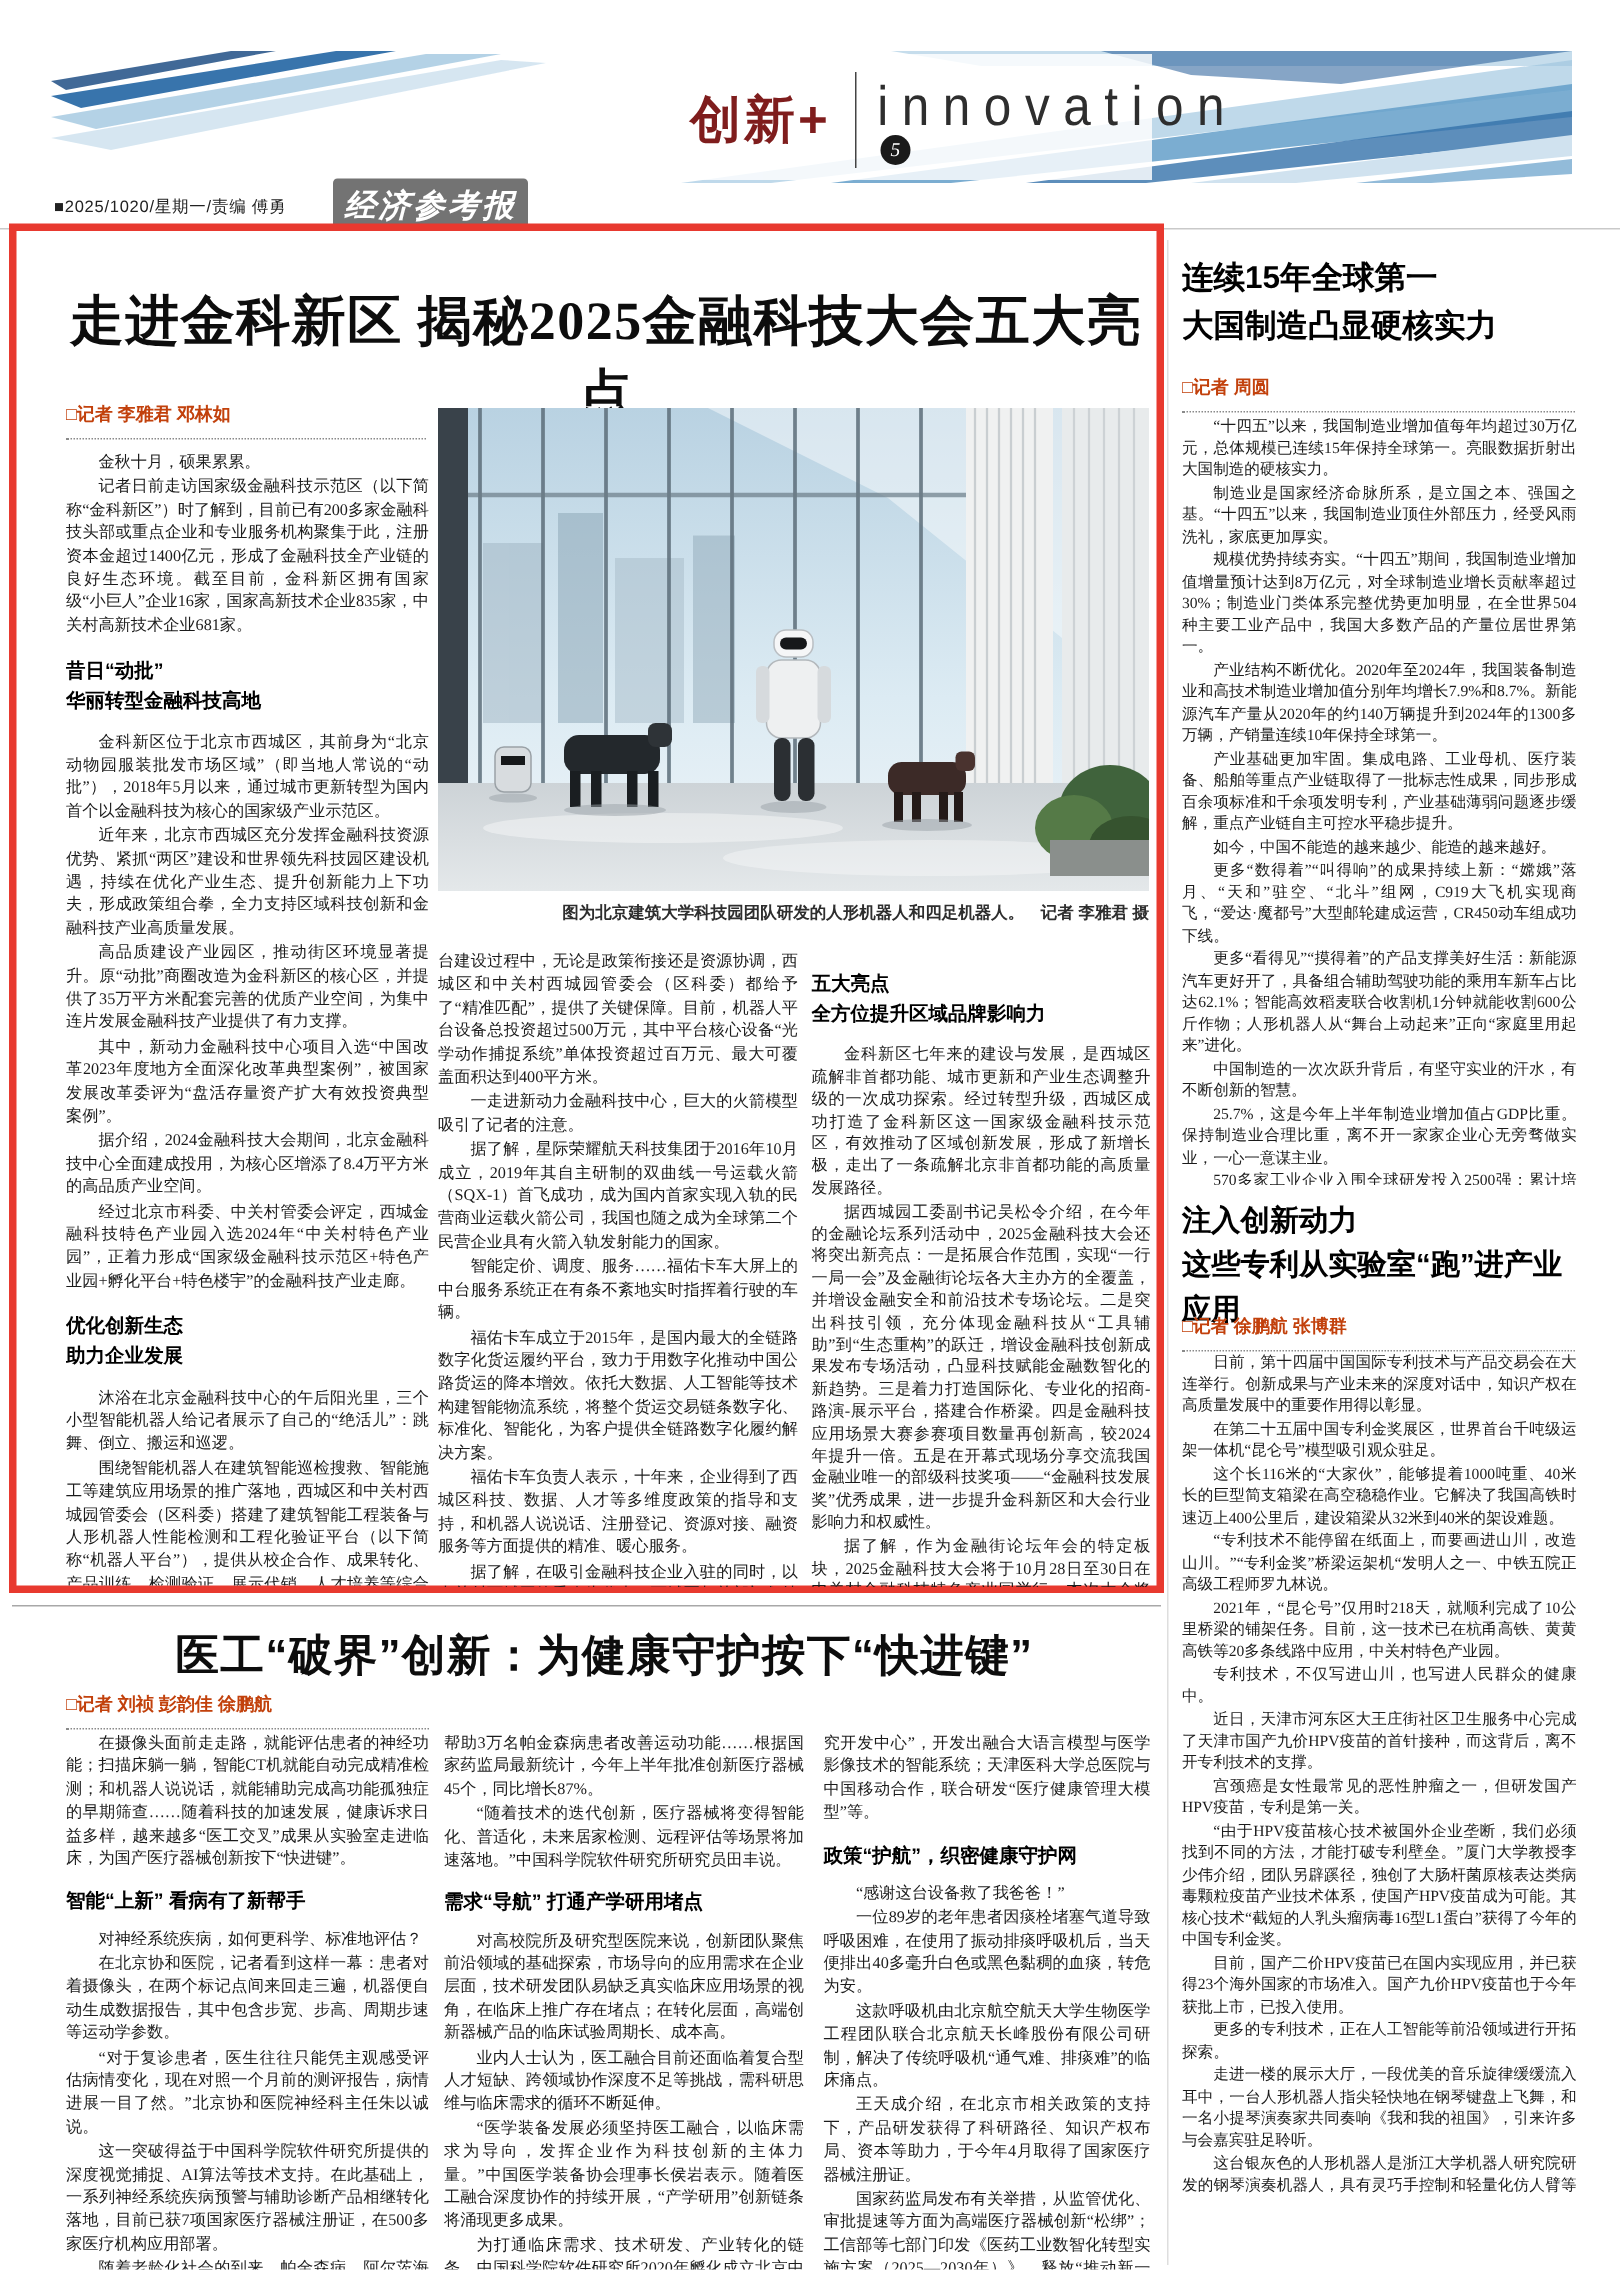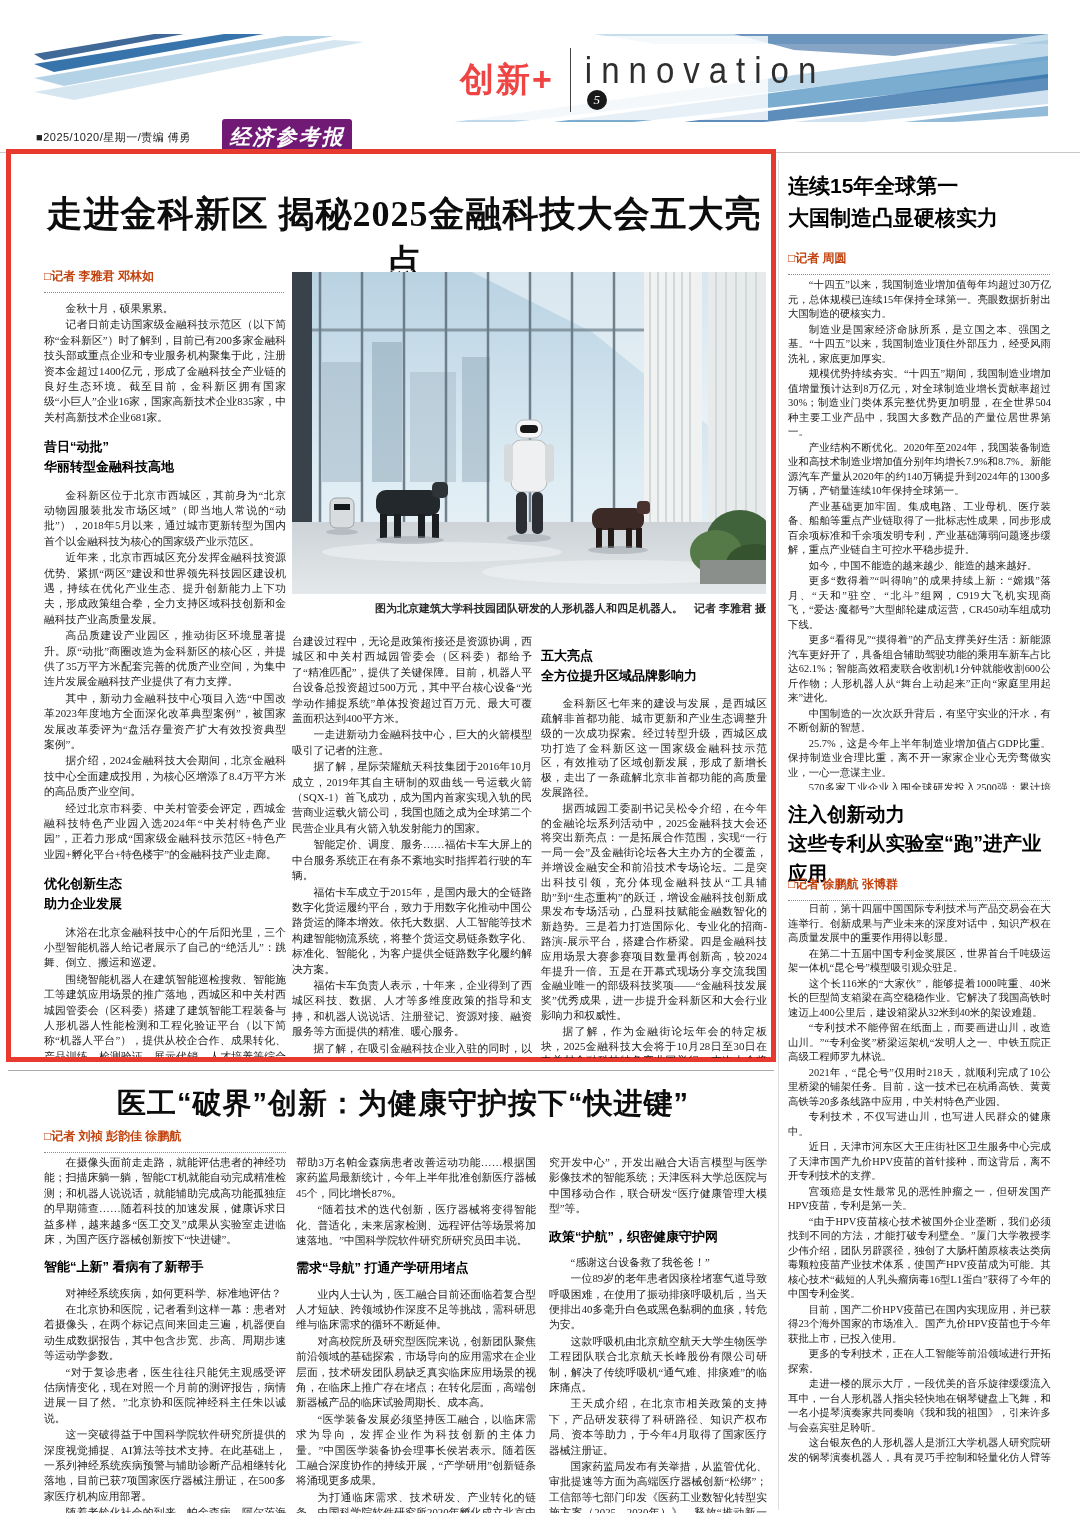--- a/index.html
+++ b/index.html
@@ -5,32 +5,32 @@
   html,body{margin:0;padding:0;}
   body{
     width:1080px;height:1516px;position:relative;background:#ffffff;
     font-family:"Liberation Serif","DejaVu Serif",serif;color:#1c1c1c;overflow:hidden;
   }
   .abs{position:absolute;}
   
   #banner-art{left:34px;top:34px;width:1014px;height:88px;}
   #label-backdrop{left:438px;top:36px;width:330px;height:84px;background:#fff;opacity:.82;}
   #section-label{left:460px;top:46px;display:flex;align-items:stretch;height:68px;}
-  #section-cn{font-family:"Liberation Sans",sans-serif;font-weight:700;font-size:34px;color:#ef4444;
+  #section-cn{font-family:"Liberation Sans",sans-serif;font-weight:700;font-size:34px;color:#7f1d1d;
     display:flex;align-items:center;padding-right:16px;letter-spacing:2px;}
   #section-divider{width:1px;background:#444;margin:2px 0;}
   #section-right{display:flex;flex-direction:column;padding-left:14px;}
   #section-en{font-family:"Liberation Sans",sans-serif;font-weight:300;font-size:33px;color:#2e2e2e;
     letter-spacing:9px;transform:scaleY(1.12);transform-origin:top left;line-height:1;margin-top:6px;}
   #page-badge{width:20px;height:20px;border-radius:50%;background:#1a1a1a;color:#fff;
     font-family:"Liberation Serif",serif;font-style:italic;font-size:13px;display:flex;
     align-items:center;justify-content:center;margin-top:5px;margin-left:2px;}
   
   #dateline{left:36px;top:130px;font-family:"Liberation Sans",sans-serif;font-size:11px;color:#222;letter-spacing:.5px;}
-  #paper-logo{left:222px;top:119px;width:130px;height:35px;background:#701a75;border-radius:3px;
+  #paper-logo{left:222px;top:119px;width:130px;height:35px;background:#737373;border-radius:3px;
     color:#fff;display:flex;align-items:center;justify-content:center;
     font-family:"Liberation Serif",serif;font-weight:700;font-style:italic;font-size:21px;letter-spacing:2px;}
   #top-rule{left:0;top:152px;width:1080px;height:1px;background:#c9c9c9;}
   #sidebar-rule{left:778px;top:160px;width:1px;height:1350px;background:#dedede;}
   #bottom-sep{left:8px;top:1070px;width:766px;height:1px;background:#a8a8a8;}
   
   #annotation-box{left:6px;top:149px;width:770px;height:913px;border:5px solid #e8392f;box-sizing:border-box;}
   
   #main-headline{left:42px;top:190px;width:724px;text-align:center;
     font-family:"Liberation Serif","DejaVu Serif",serif;font-weight:900;font-size:36px;color:#0d0d0d;letter-spacing:1px;}
@@ -299,22 +299,22 @@
     <p class="para">对神经系统疾病，如何更科学、标准地评估？</p>
     <p class="para">在北京协和医院，记者看到这样一幕：患者对着摄像头，在两个标记点间来回走三遍，机器便自动生成数据报告，其中包含步宽、步高、周期步速等运动学参数。</p>
     <p class="para">“对于复诊患者，医生往往只能凭主观感受评估病情变化，现在对照一个月前的测评报告，病情进展一目了然。”北京协和医院神经科主任朱以诚说。</p>
     <p class="para">这一突破得益于中国科学院软件研究所提供的深度视觉捕捉、AI算法等技术支持。在此基础上，一系列神经系统疾病预警与辅助诊断产品相继转化落地，目前已获7项国家医疗器械注册证，在500多家医疗机构应用部署。</p>
     <p class="para">随着老龄化社会的到来，帕金森病、阿尔茨海默病等神经系统疾病逐渐呈高发态势。科技赋能下，创新医疗器械不断涌现，为临床诊断和治疗提供了新解法。</p>
   </div>
 <div class="abs flow" id="bottom-col2">
     <p class="para cont">帮助3万名帕金森病患者改善运动功能……根据国家药监局最新统计，今年上半年批准创新医疗器械45个，同比增长87%。</p>
     <p class="para">“随着技术的迭代创新，医疗器械将变得智能化、普适化，未来居家检测、远程评估等场景将加速落地。”中国科学院软件研究所研究员田丰说。</p>
     <div class="col-subhead">需求“导航” 打通产学研用堵点</div>
+    <p class="para">对高校院所及研究型医院来说，创新团队聚焦前沿领域的基础探索，市场导向的应用需求在企业层面，技术研发团队易缺乏真实临床应用场景的视角，在临床上推广存在堵点；在转化层面，高端创新器械产品的临床试验周期长、成本高。</p>
     <p class="para">业内人士认为，医工融合目前还面临着复合型人才短缺、跨领域协作深度不足等挑战，需科研思维与临床需求的循环不断延伸。</p>
-    <p class="para">对高校院所及研究型医院来说，创新团队聚焦前沿领域的基础探索，市场导向的应用需求在企业层面，技术研发团队易缺乏真实临床应用场景的视角，在临床上推广存在堵点；在转化层面，高端创新器械产品的临床试验周期长、成本高。</p>
     <p class="para">“医学装备发展必须坚持医工融合，以临床需求为导向，发挥企业作为科技创新的主体力量。”中国医学装备协会理事长侯岩表示。随着医工融合深度协作的持续开展，“产学研用”创新链条将涌现更多成果。</p>
     <p class="para">为打通临床需求、技术研发、产业转化的链条，中国科学院软件研究所2020年孵化成立北京中科睿医信息科技有限公司，搭建技术成果与市场需求衔接的桥梁。目前，公司已与百余家医院达成科研合作关系，建立了十余项临床研究。</p>
   </div>
 <div class="abs flow" id="bottom-col3">
     <p class="para cont">究开发中心”，开发出融合大语言模型与医学影像技术的智能系统；天津医科大学总医院与中国移动合作，联合研发“医疗健康管理大模型”等。</p>
     <div class="col-subhead">政策“护航”，织密健康守护网</div>
     <p class="para">“感谢这台设备救了我爸爸！”</p>
     <p class="para">一位89岁的老年患者因痰栓堵塞气道导致呼吸困难，在使用了振动排痰呼吸机后，当天便排出40多毫升白色或黑色黏稠的血痰，转危为安。</p>
     <p class="para">这款呼吸机由北京航空航天大学生物医学工程团队联合北京航天长峰股份有限公司研制，解决了传统呼吸机“通气难、排痰难”的临床痛点。</p>
     <p class="para">王天成介绍，在北京市相关政策的支持下，产品研发获得了科研路径、知识产权布局、资本等助力，于今年4月取得了国家医疗器械注册证。</p>

